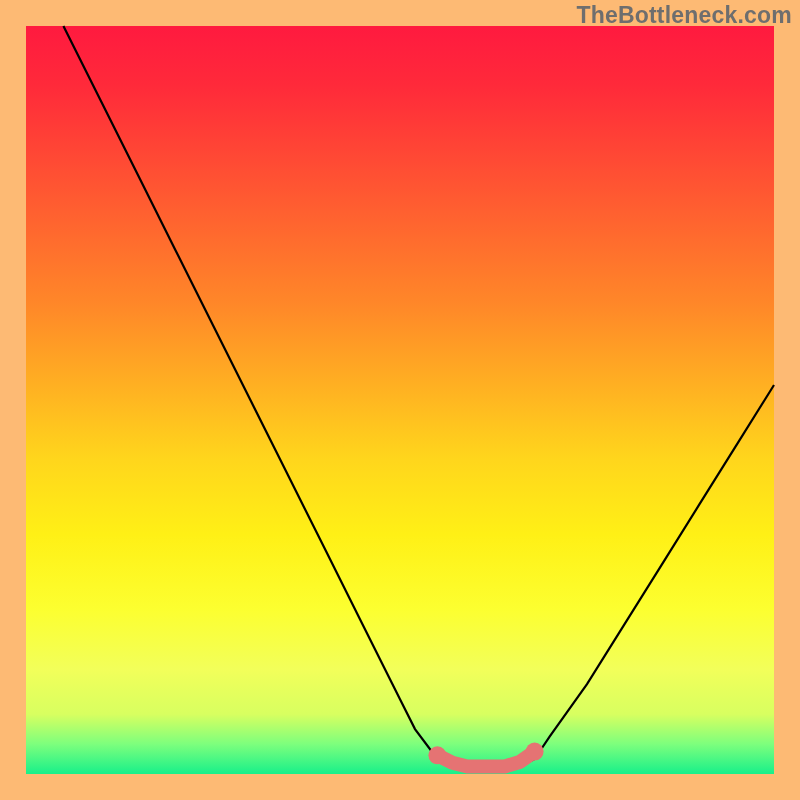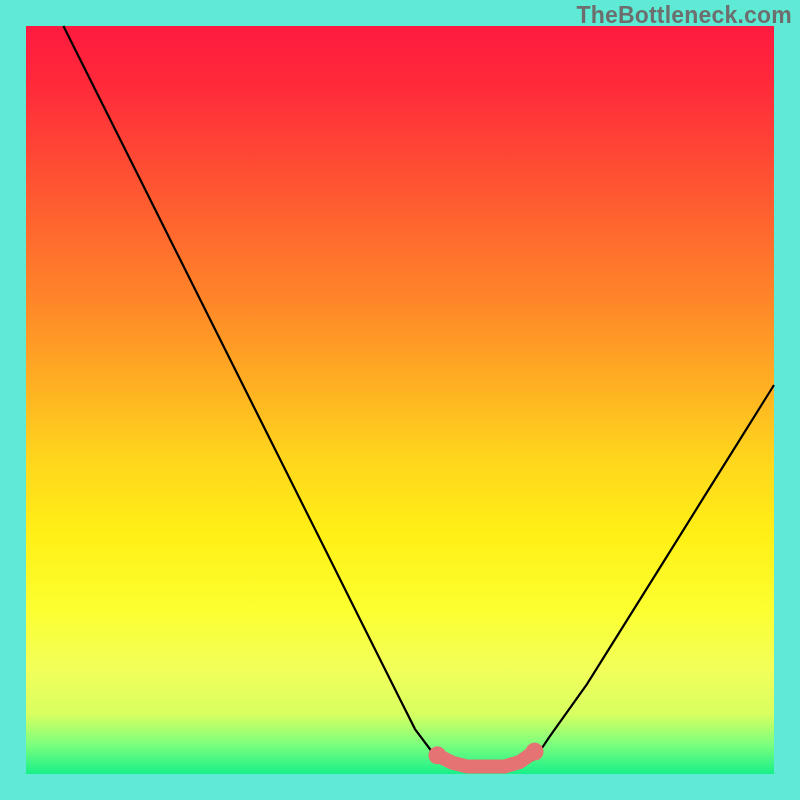--- a/index.html
+++ b/index.html
@@ -7,21 +7,21 @@
     padding: 0;
     width: 800px;
     height: 800px;
     background: #000;
     overflow: hidden;
   }
   .frame {
     position: relative;
     width: 800px;
     height: 800px;
-    background: #5eead4;
+    background: #fdba74;
   }
   .plot {
     position: absolute;
     left: 26px;
     top: 26px;
     width: 748px;
     height: 748px;
     background: linear-gradient(to bottom,
       #ff1a3f 0%,
       #ff2a3a 8%,

